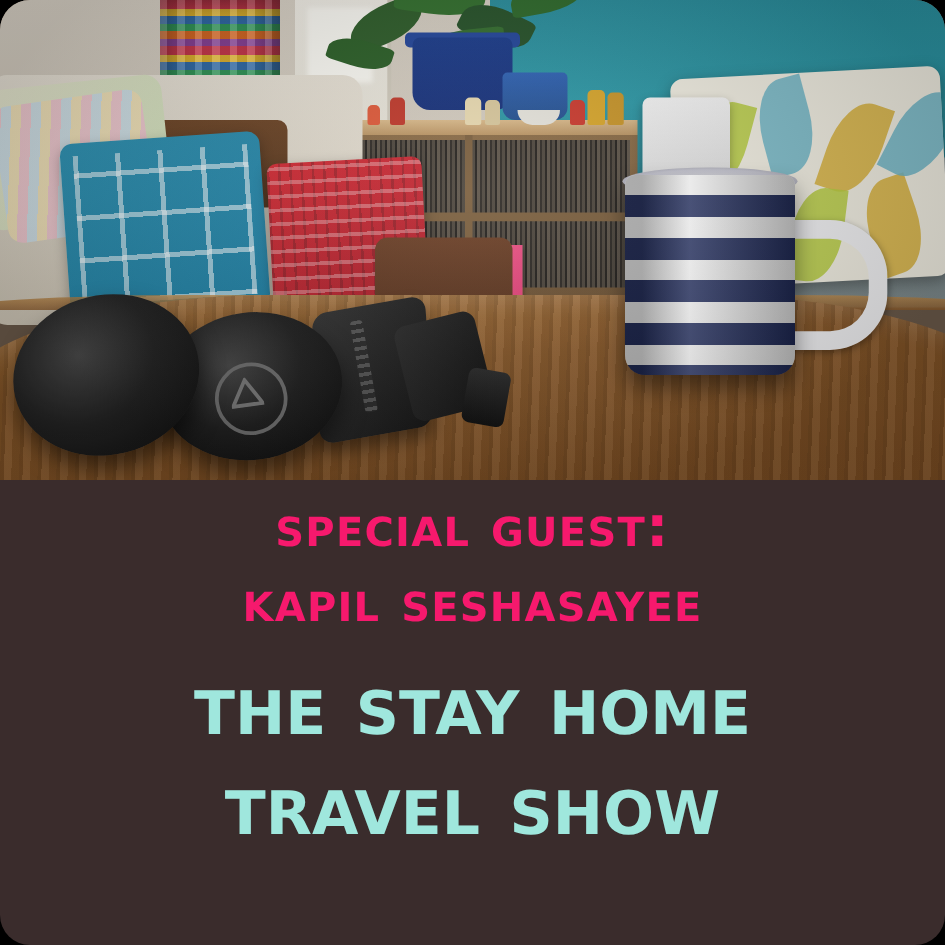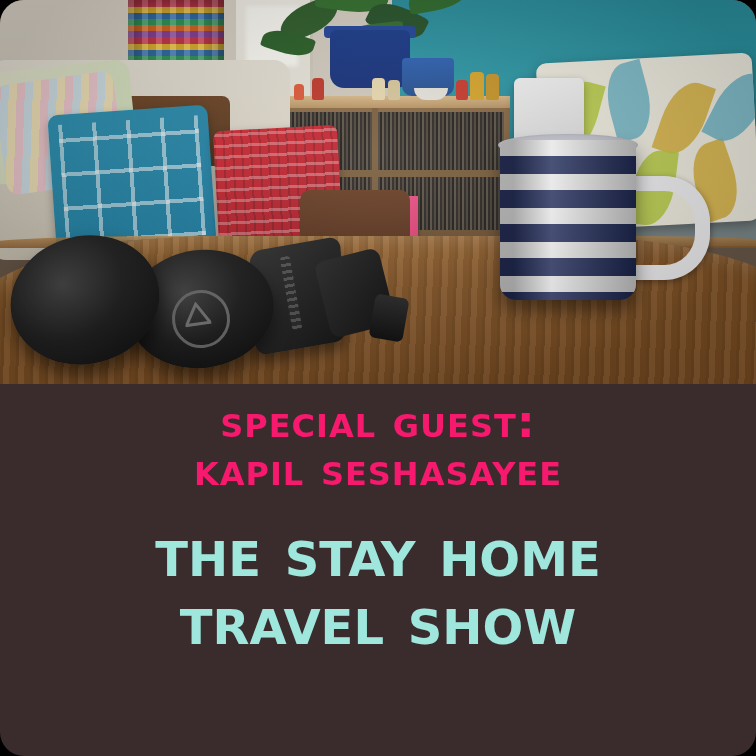--- a/index.html
+++ b/index.html
@@ -359,34 +359,34 @@
     font-weight: bold;
     color: #f6196d;
     font-variant: small-caps;
     text-transform: lowercase;
     letter-spacing: 1px;
     line-height: 1.06;
     text-align: center;
     white-space: nowrap;
   }
   .guest-1 { font-size: 45px; }
-  .guest-2 { font-size: 45px; margin-top: 0; }
+  .guest-2 { font-size: 45px; margin-top: 12px; }
 
   .show-line {
     font-family: "DejaVu Sans", sans-serif;
     font-weight: bold;
     color: #9fe7dd;
     font-variant: small-caps;
     text-transform: lowercase;
     letter-spacing: 0px;
     line-height: 1.0;
     white-space: nowrap;
   }
   .show-1 { font-size: 68px; margin-top: 26px; }
-  .show-2 { font-size: 68px; }
+  .show-2 { font-size: 68px; margin-top: 12px; }
 </style>
 </head>
 <body>
 
 <div class="poster">
 
   <div class="photo">
 
     <div class="wall-left"></div>
     <div class="wall-teal"></div>

